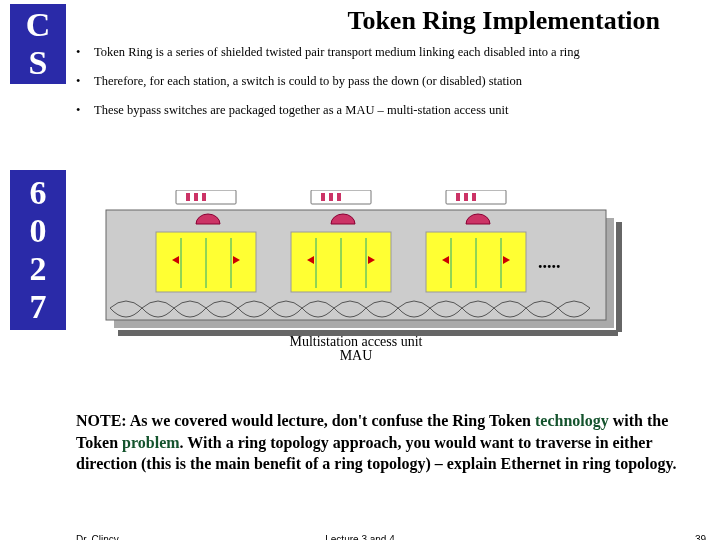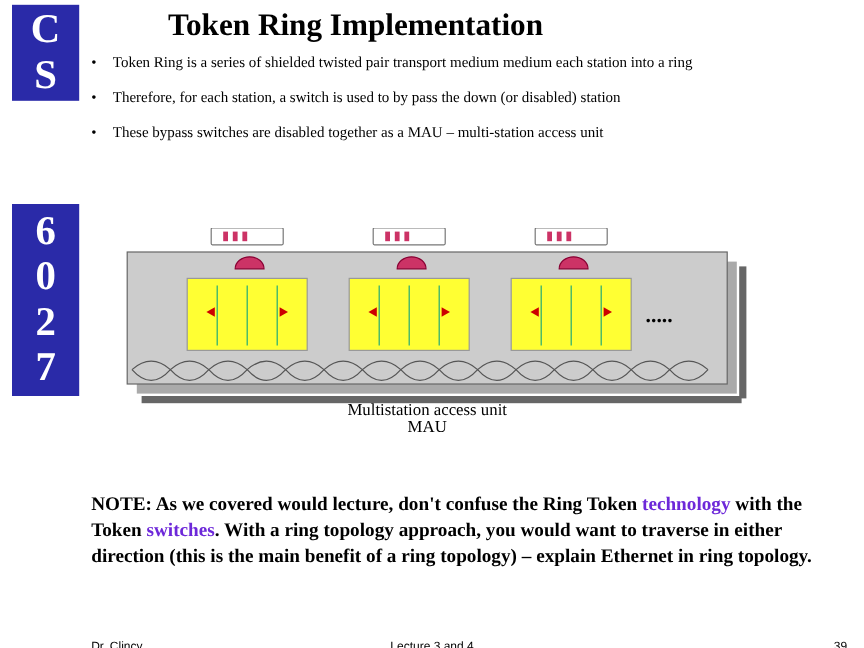--- a/index.html
+++ b/index.html
@@ -37,21 +37,21 @@
     font-weight: bold;
     text-align: center;
     line-height: 38px;
     padding-top: 4px;
   }
   .title {
     position: absolute;
     left: 140px;
     top: 6px;
     width: 520px;
-    text-align: left;
+    text-align: right;
     font-size: 26px;
     font-weight: bold;
   }
   .bullets {
     position: absolute;
     left: 76px;
     top: 44px;
     width: 634px;
     font-size: 12.5px;
     line-height: 1.35;
@@ -78,21 +78,21 @@
   }
   .note-block {
     position: absolute;
     left: 76px;
     top: 410px;
     width: 620px;
     font-size: 16px;
     font-weight: bold;
     line-height: 1.35;
   }
-  .note-block .tech { color: #6d28d9; text-align: center; }
+  .note-block .tech { color: #14532d; text-align: center; }
   .footer {
     position: absolute;
     left: 0;
     bottom: 6px;
     width: 720px;
     font-size: 10px;
     font-family: Arial, sans-serif;
     color: #000;
   }
   .footer .fl { position: absolute; left: 76px; }
@@ -111,23 +111,23 @@
 <div class="sidebar-bottom">
   <span class="l">6</span>
   <span class="l">0</span>
   <span class="l">2</span>
   <span class="l">7</span>
 </div>
 
 <div class="title">Token Ring Implementation</div>
 
 <ul class="bullets">
-  <li>Token Ring is a series of shielded twisted pair transport medium medium each station into a ring</li>
-  <li>Therefore, for each station, a switch is used to by pass the down (or disabled) station</li>
-  <li>These bypass switches are disabled together as a MAU – multi-station access unit</li>
+  <li>Token Ring is a series of shielded twisted pair transport medium linking each disabled into a ring</li>
+  <li>Therefore, for each station, a switch is could to by pass the down (or disabled) station</li>
+  <li>These bypass switches are packaged together as a MAU – multi-station access unit</li>
 </ul>
 
 <svg class="diagram" viewBox="0 0 560 170">
 
   <g fill="#fff" stroke="#777" stroke-width="1">
     <rect x="100" y="0" width="60" height="14" rx="1"></rect>
     <rect x="235" y="0" width="60" height="14" rx="1"></rect>
     <rect x="370" y="0" width="60" height="14" rx="1"></rect>
   </g>
 
@@ -185,20 +185,20 @@
     <path d="M34 118 q 16 -14 32 0 q 16 -14 32 0 q 16 -14 32 0 q 16 -14 32 0 q 16 -14 32 0 q 16 -14 32 0 q 16 -14 32 0 q 16 -14 32 0 q 16 -14 32 0 q 16 -14 32 0 q 16 -14 32 0 q 16 -14 32 0 q 16 -14 32 0 q 16 -14 32 0 q 16 -14 32 0"></path>
   </g>
 
   <text x="462" y="78" font-size="18" font-weight="bold" fill="#000">.....</text>
 
   <text x="280" y="156" text-anchor="middle" font-family="Times New Roman" font-size="14" fill="#000">Multistation access unit</text>
   <text x="280" y="170" text-anchor="middle" font-family="Times New Roman" font-size="14" fill="#000">MAU</text>
 </svg>
 
 <div class="note-block">
-  <span>NOTE: As we covered would lecture, don't confuse the Ring Token </span><span class="tech">technology</span><span> with the Token </span><span class="tech">switches</span><span>. With a ring topology approach, you would want to traverse in either direction (this is the main benefit of a ring topology) – explain Ethernet in ring topology.</span>
+  <span>NOTE: As we covered would lecture, don't confuse the Ring Token </span><span class="tech">technology</span><span> with the Token </span><span class="tech">problem</span><span>. With a ring topology approach, you would want to traverse in either direction (this is the main benefit of a ring topology) – explain Ethernet in ring topology.</span>
 </div>
 
 <div class="footer">
   <span class="fl">Dr. Clincy</span>
   <span class="fc">Lecture 3 and 4</span>
   <span class="fr">39</span>
 </div>
 
 </body></html>

